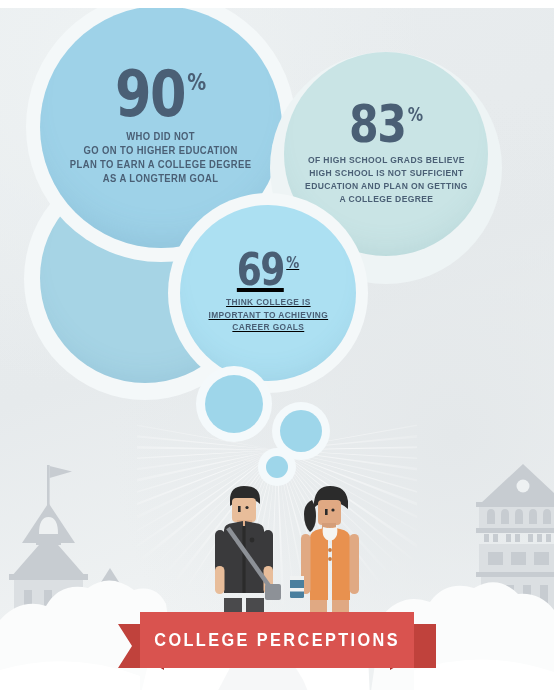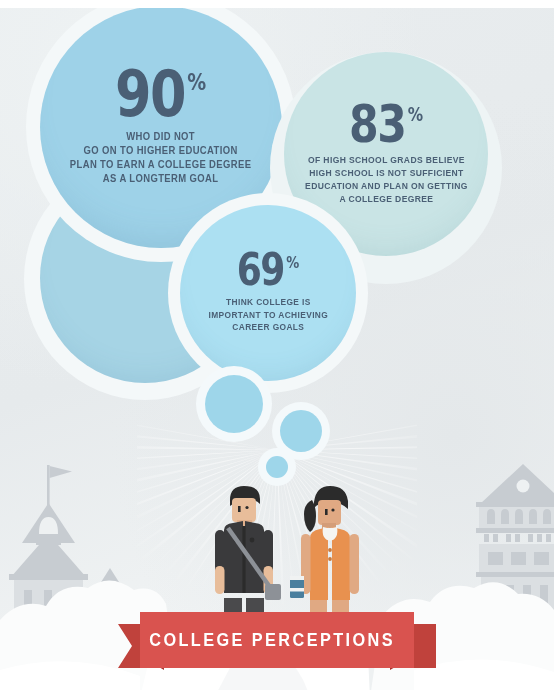--- a/index.html
+++ b/index.html
@@ -83,20 +83,21 @@
   }
   #bubble2 .stat-num{ font-size:52px; margin-bottom:9px; }
   #bubble2 .stat-lines{ font-size:9.2px; }
 
   
   #ring3{ left:168px; top:185px; width:200px; height:200px; }
   #bubble3{
     left:180px; top:197px; width:176px; height:176px;
     background:#ace0f2;
     box-shadow:inset 0 -18px 28px -18px rgba(80,130,160,.18);
+    text-decoration:underline;
   }
   #bubble3 .stat-num{ font-size:44px; margin-bottom:8px; }
   #bubble3 .stat-lines{ font-size:9px; }
 
   
   .mini-ring{ position:absolute; border-radius:50%; background:#f4f9fb; }
   .mini{ position:absolute; border-radius:50%; background:#9ed6ea; }
 
   #mr1{ left:196px; top:358px; width:76px; height:76px; }
   #m1 { left:205px; top:367px; width:58px; height:58px; }
@@ -126,21 +127,21 @@
   }
   #tail-l{ left:118px; clip-path:polygon(0 0,100% 0,100% 100%,0 100%,14px 50%); }
   #tail-r{ right:118px; clip-path:polygon(0 0,100% 0,100% 50%,100% 100%,0 100%); }
   .banner-fold{
     position:absolute; top:44px; width:24px; height:14px; background:#a8342f;
   }
   #fold-l{ left:140px; clip-path:polygon(0 0,100% 0,100% 100%); }
   #fold-r{ right:140px; clip-path:polygon(0 0,100% 0,0 100%); }
   #banner-body{
     position:absolute; left:140px; top:0; width:274px; height:56px;
-    background:#d9534f; display:flex; align-items:center; justify-content:flex-start;
+    background:#d9534f; display:flex; align-items:center; justify-content:center;
   }
   #banner-title{
     color:#ffffff; font-weight:bold; font-size:17.5px;
     letter-spacing:2.6px; transform:scaleX(.93);
     font-family:"Liberation Sans", sans-serif; white-space:nowrap;
   }
 </style>
 </head>
 <body>
 

